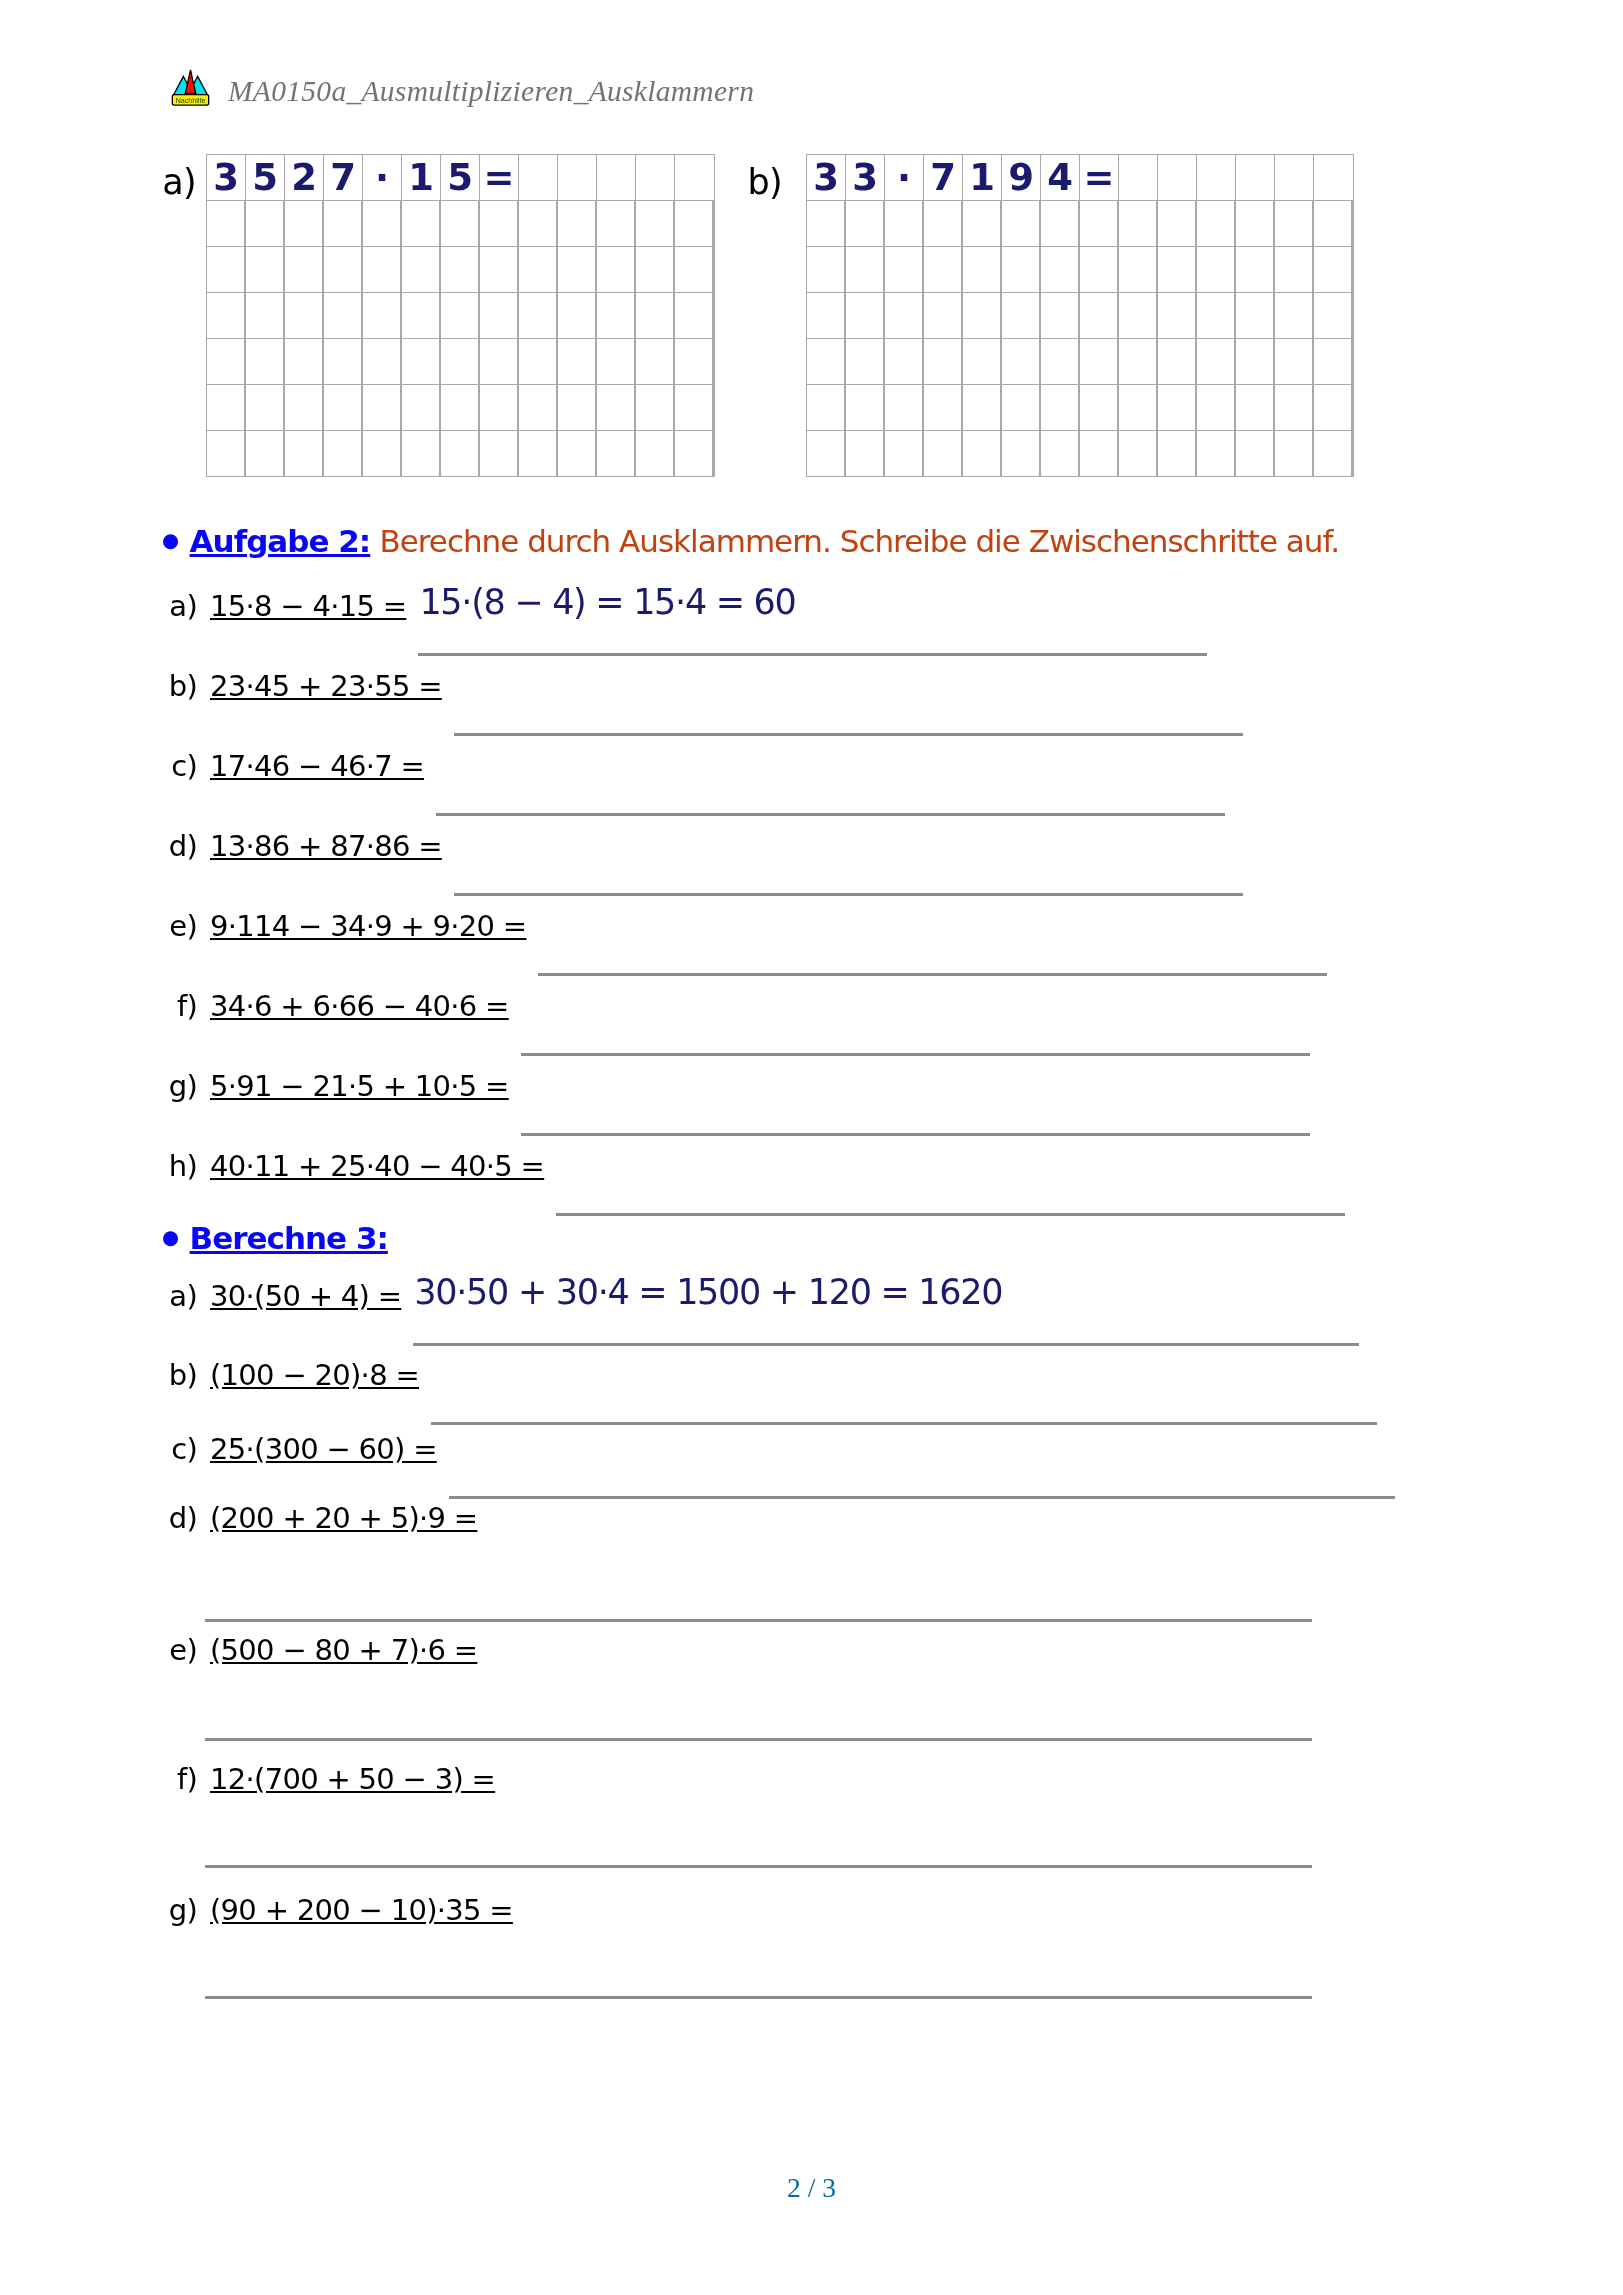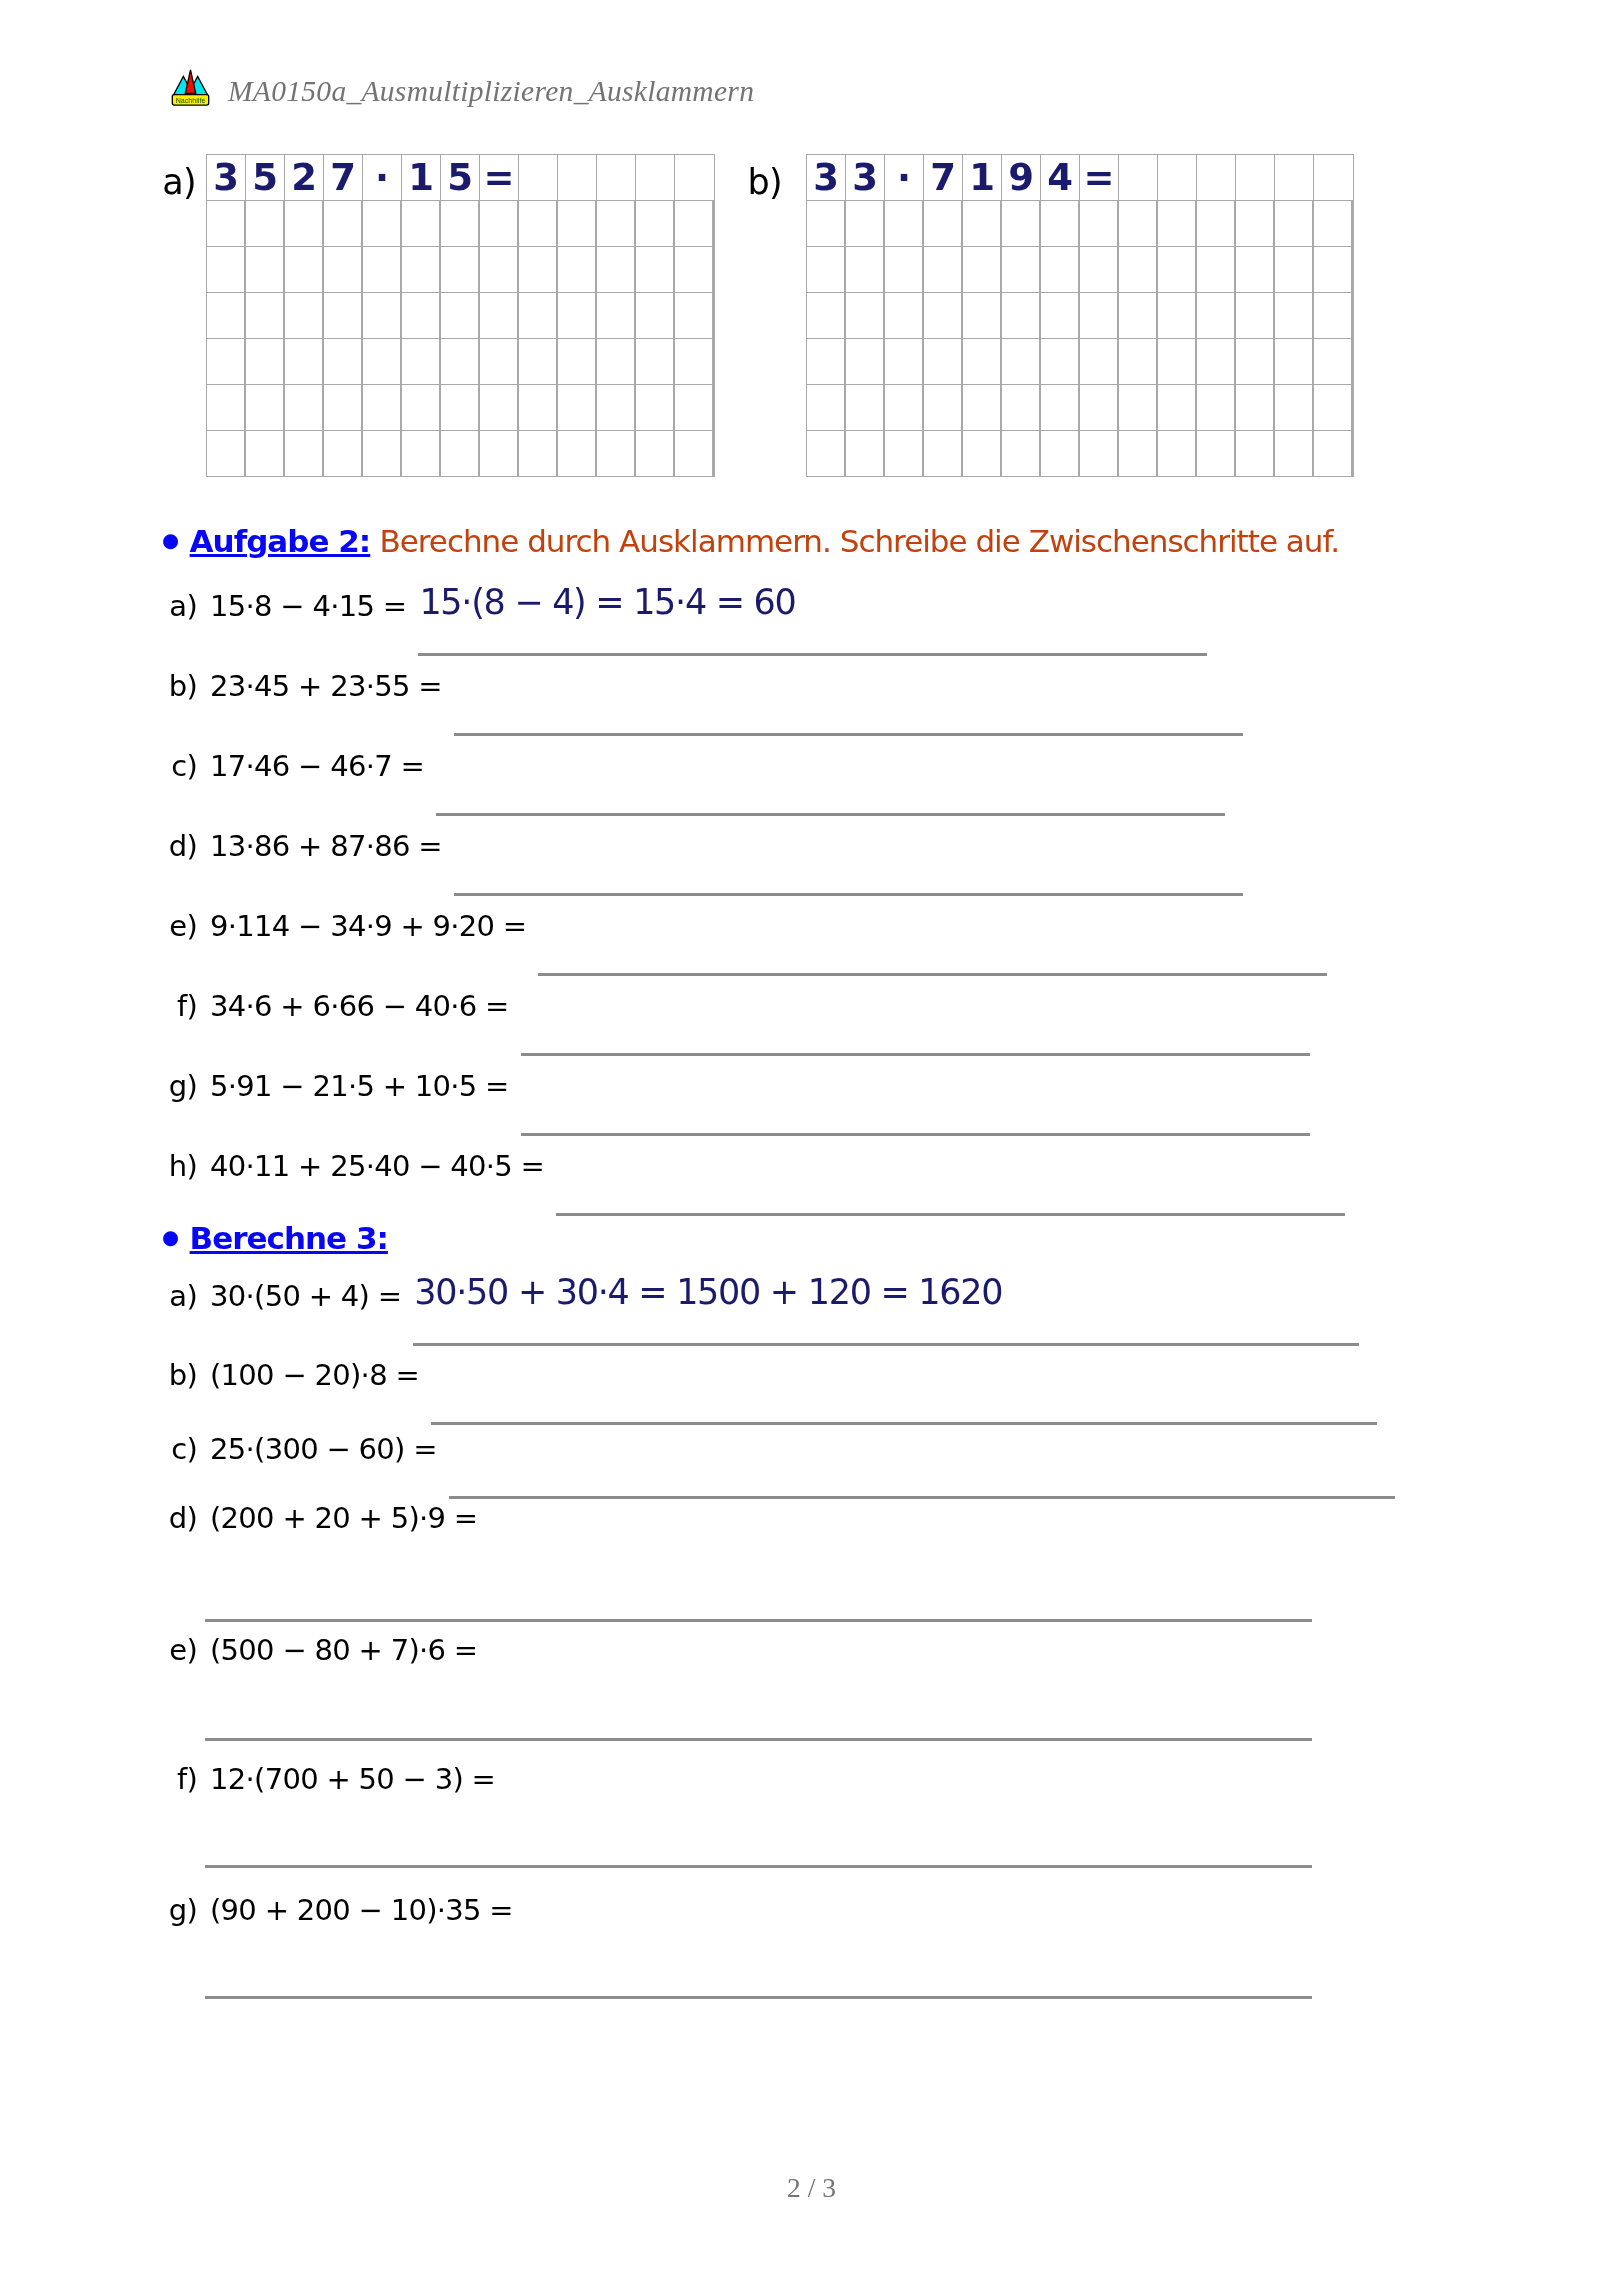--- a/index.html
+++ b/index.html
@@ -58,21 +58,21 @@
   .task-title { font-weight:bold; color:#0707f5; margin-right:9.2px;text-decoration:underline; }
   .task-instruction { color:#c2410c; }
 
   
   .items { position:absolute; }
   .item { display:flex; align-items:flex-start; }
   .ilabel {
     flex:0 0 41px; width:41px; text-align:right; margin-right:13px;
     font-size:29px; line-height:37px; letter-spacing:-0.7px;
   }
-  .expr { font-size:29px; line-height:37px; letter-spacing:-0.7px; white-space:pre; }
+  .expr { font-size:29px; line-height:37px; letter-spacing:-0.7px; white-space:pre;text-decoration:underline; }
   .wrap { position:relative; margin-left:11.8px; flex:0 0 auto; }
   .line {
     position:absolute; left:0; top:65px; height:0;
     border-top:3.3px solid #8c8c8c; width:100%; display:block;
   }
   .answer {
     position:absolute; left:1.3px; top:-5.2px; white-space:nowrap;
     font-size:35px; line-height:39px; color:#1b1b6e; letter-spacing:-1.3px;
   }
 
@@ -99,21 +99,21 @@
     border-top:3.3px solid #8c8c8c;
   }
   .fullline:nth-of-type(1) { top:1619px; }
   .fullline:nth-of-type(2) { top:1738px; }
   .fullline:nth-of-type(3) { top:1865px; }
   .fullline:nth-of-type(4) { top:1996px; }
 
   
   .footer {
     position:absolute; top:2172px; left:0; width:1623px; text-align:center;
-    font-family:"Liberation Serif","DejaVu Serif",serif; font-size:27.5px; color:#737373;
+    font-family:"Liberation Serif","DejaVu Serif",serif; font-size:27.5px; color:#0369a1;
   }
 </style>
 </head>
 <body>
 
 <div class="page">
 
   <svg class="logo" viewBox="0 0 60 62" aria-hidden="true">
     <polygon points="3,44 19,14 35,44" fill="#00e5ee" stroke="#000" stroke-width="2"></polygon>
     <polygon points="25,44 41,14 57,44" fill="#00e5ee" stroke="#000" stroke-width="2"></polygon>

